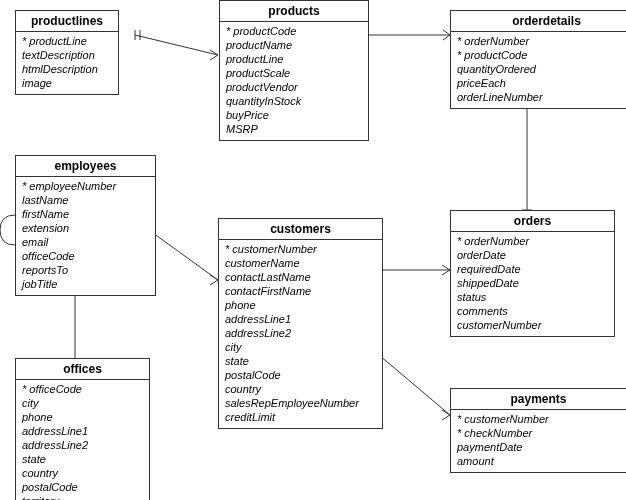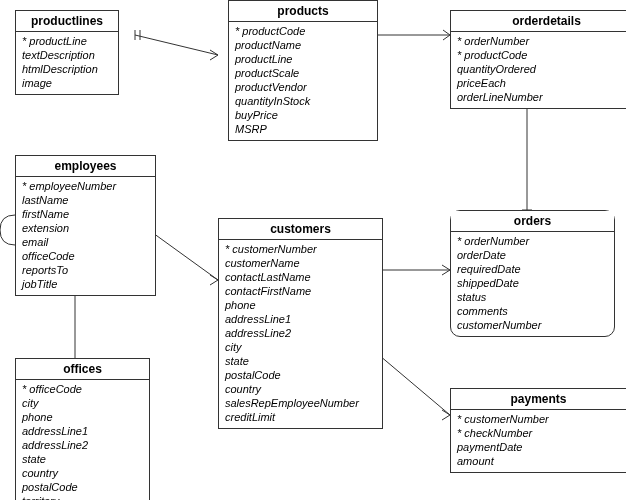--- a/index.html
+++ b/index.html
@@ -119,21 +119,21 @@
   <div class="entity" style="left:15px; top:10px; width:104px;">
     <div class="entity-header">productlines</div>
     <div class="entity-body">
       <div class="entity-field pk">* productLine</div>
       <div class="entity-field">textDescription</div>
       <div class="entity-field">htmlDescription</div>
       <div class="entity-field">image</div>
     </div>
   </div>
 
-  <div class="entity" style="left:228px; top:0px; width:150px;">
+  <div class="entity" style="left:219px; top:0px; width:150px;">
     <div class="entity-header">products</div>
     <div class="entity-body">
       <div class="entity-field pk">* productCode</div>
       <div class="entity-field">productName</div>
       <div class="entity-field">productLine</div>
       <div class="entity-field">productScale</div>
       <div class="entity-field">productVendor</div>
       <div class="entity-field">quantityInStock</div>
       <div class="entity-field">buyPrice</div>
       <div class="entity-field">MSRP</div>
@@ -177,21 +177,21 @@
       <div class="entity-field">addressLine2</div>
       <div class="entity-field">city</div>
       <div class="entity-field">state</div>
       <div class="entity-field">postalCode</div>
       <div class="entity-field">country</div>
       <div class="entity-field">salesRepEmployeeNumber</div>
       <div class="entity-field">creditLimit</div>
     </div>
   </div>
 
-  <div class="entity" style="left:450px; top:210px; width:165px;border-radius:10px;">
+  <div class="entity" style="left:450px; top:210px; width:165px;">
     <div class="entity-header">orders</div>
     <div class="entity-body">
       <div class="entity-field pk">* orderNumber</div>
       <div class="entity-field">orderDate</div>
       <div class="entity-field">requiredDate</div>
       <div class="entity-field">shippedDate</div>
       <div class="entity-field">status</div>
       <div class="entity-field">comments</div>
       <div class="entity-field">customerNumber</div>
     </div>

